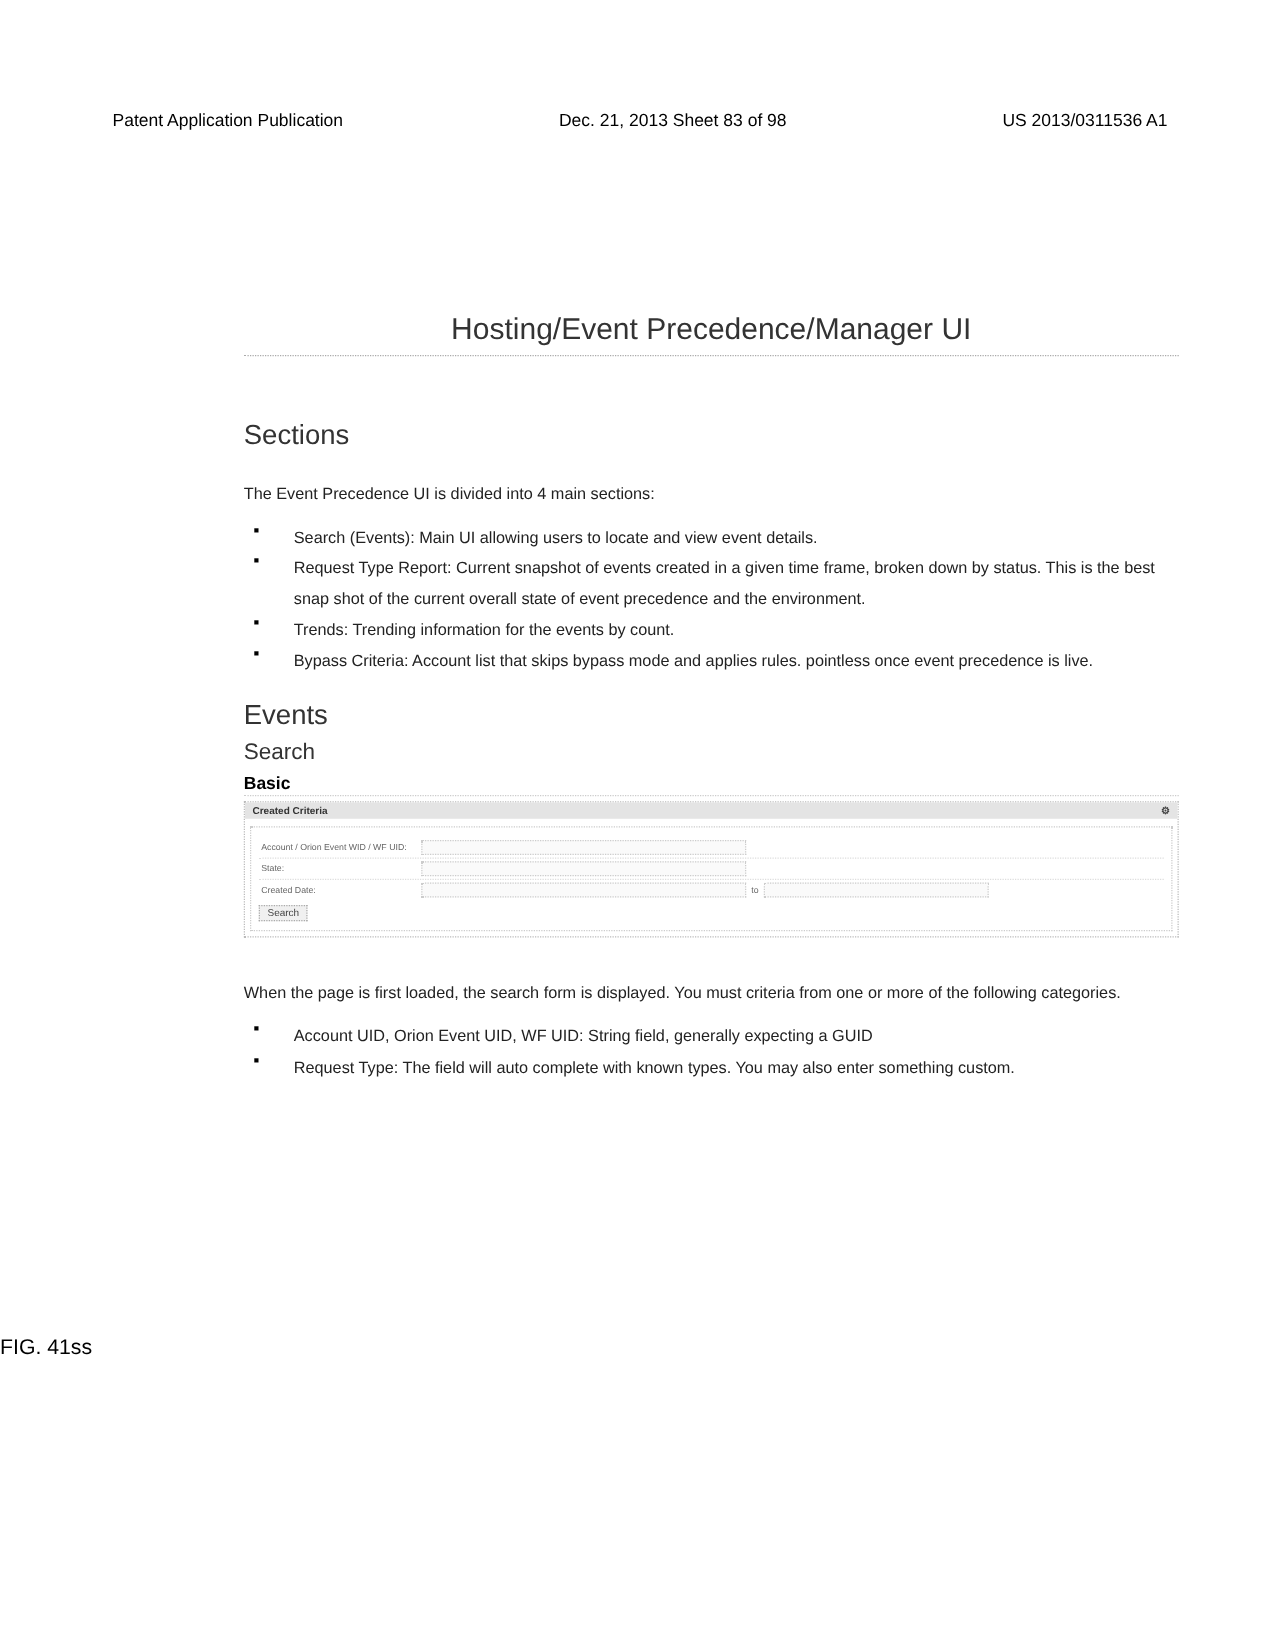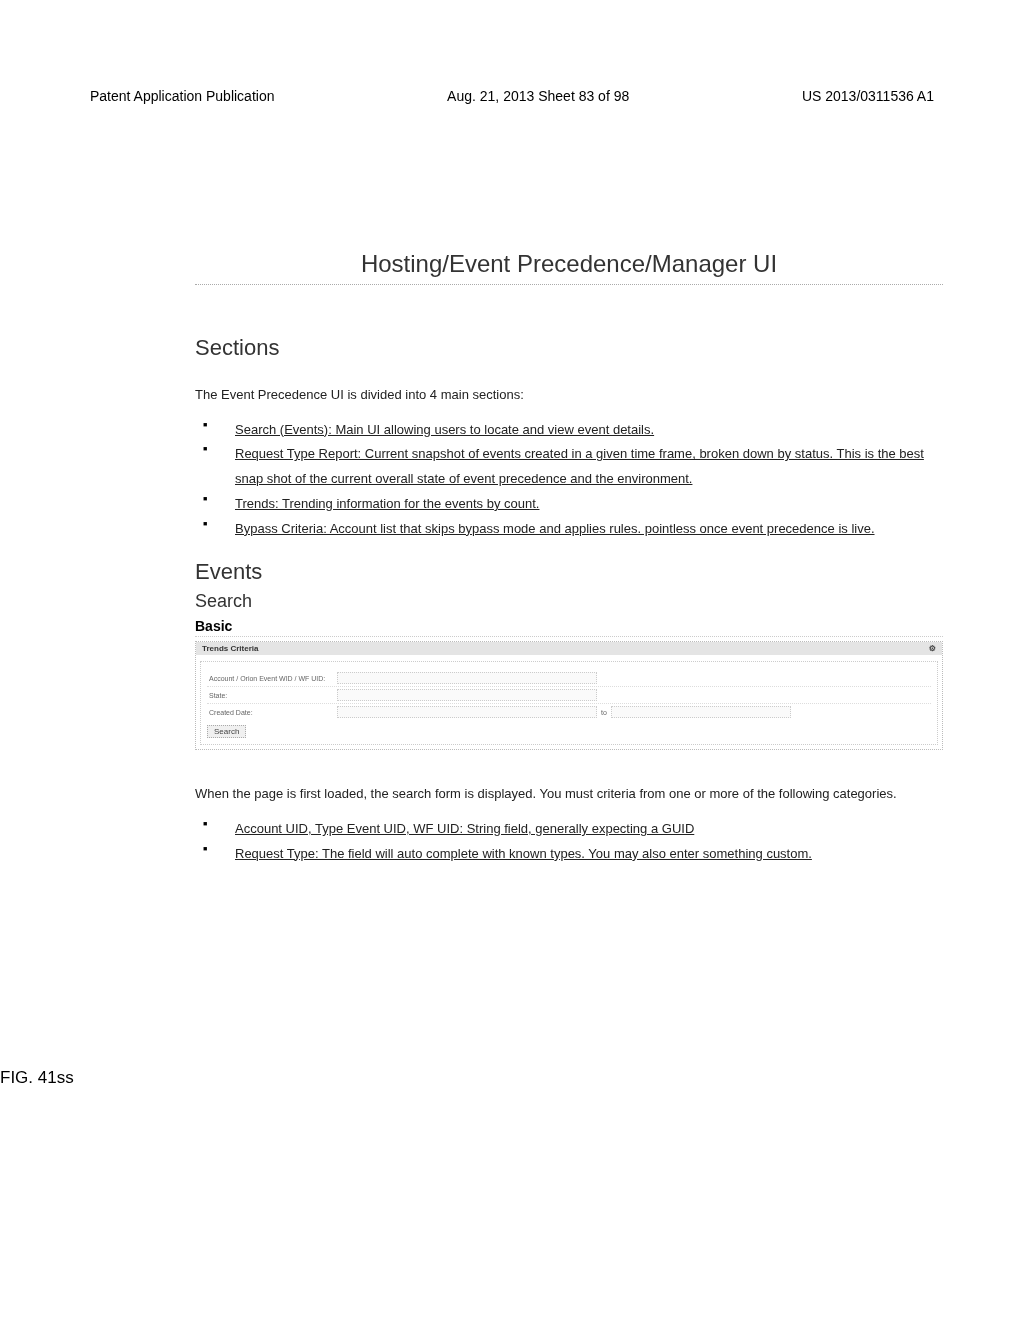--- a/index.html
+++ b/index.html
@@ -71,21 +71,20 @@
     .bullet-list {
       list-style: none;
       margin-bottom: 18px;
     }
     .bullet-list li {
       position: relative;
       padding-left: 40px;
       font-size: 13px;
       line-height: 1.9;
       color: #222;
-      text-decoration: underline;
     }
     .bullet-list li::before {
       content: "■";
       position: absolute;
       left: 8px;
       top: 0;
       font-size: 7px;
       color: #000;
     }
     .search-form-container {
@@ -164,21 +163,21 @@
       text-align: left;
       font-size: 17px;
       color: #000;
     }
   </style>
 </head>
 <body>
 
 <div class="page-header">
   <span>Patent Application Publication</span>
-  <span>Aug. 21, 2013  Sheet 83 of 98</span>
+  <span>Dec. 21, 2013  Sheet 83 of 98</span>
   <span>US 2013/0311536 A1</span>
 </div>
 
 <div class="page-content">
   <h1 class="main-title">Hosting/Event Precedence/Manager UI</h1>
 
   <h2 class="section-title">Sections</h2>
   <p class="body-text">The Event Precedence UI is divided into 4 main sections:</p>
 
   <ul class="bullet-list">
@@ -187,21 +186,21 @@
     <li>Trends: Trending information for the events by count.</li>
     <li>Bypass Criteria: Account list that skips bypass mode and applies rules. pointless once event precedence is live.</li>
   </ul>
 
   <h2 class="section-title" style="margin-bottom:4px;">Events</h2>
   <h3 class="sub-title">Search</h3>
   <h4 class="basic-title">Basic</h4>
 
   <div class="search-form-container">
     <div class="search-criteria-header">
-      <span>Trends Criteria</span>
+      <span>Created Criteria</span>
       <span class="gear">⚙</span>
     </div>
     <div class="form-body">
       <div class="form-row">
         <span class="form-label">Account / Orion Event WID / WF UID:</span>
         <span class="form-input form-input-wide"></span>
       </div>
       <div class="form-row">
         <span class="form-label">State:</span>
         <span class="form-input form-input-wide"></span>
@@ -212,18 +211,18 @@
         <span class="to-label">to</span>
         <span class="form-input form-input-narrow"></span>
       </div>
       <span class="search-button">Search</span>
     </div>
   </div>
 
   <p class="body-text">When the page is first loaded, the search form is displayed. You must criteria from one or more of the following categories.</p>
 
   <ul class="bullet-list">
-    <li>Account UID, Type Event UID, WF UID: String field, generally expecting a GUID</li>
+    <li>Account UID, Orion Event UID, WF UID: String field, generally expecting a GUID</li>
     <li>Request Type: The field will auto complete with known types. You may also enter something custom.</li>
   </ul>
 </div>
 
 <div class="figure-label">FIG. 41ss</div>
 
 </body></html>

